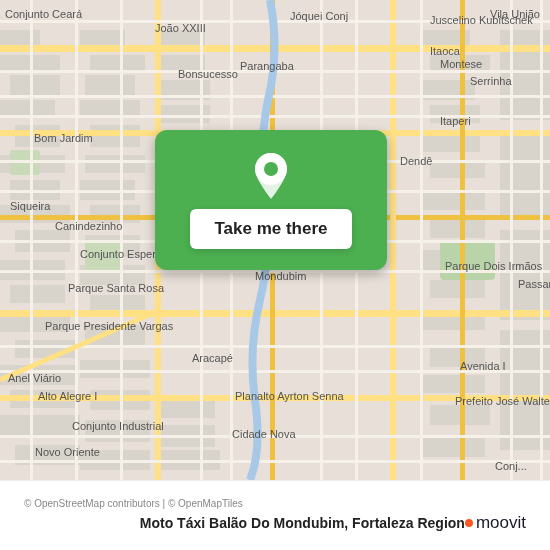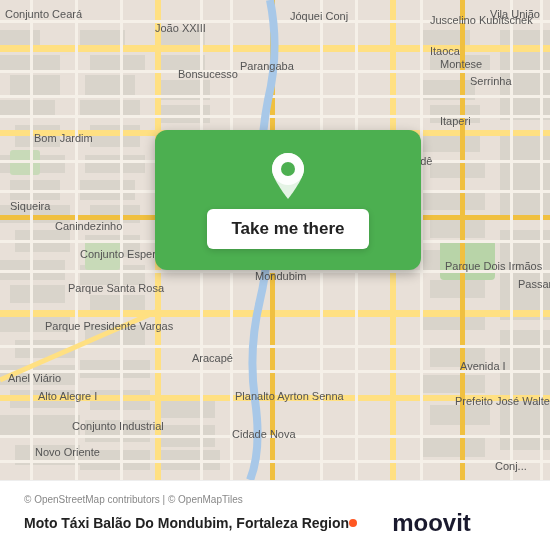--- a/index.html
+++ b/index.html
@@ -25,21 +25,21 @@
       height: 100%;
       position: absolute;
       top: 0; left: 0;
     }
 
     
     #overlay-card {
       position: absolute;
       top: 130px;
       left: 155px;
-      width: 266px;
+      width: 232px;
       height: 140px;
       background: #4caf50;
       border-radius: 12px;
       display: flex;
       flex-direction: column;
       align-items: center;
       justify-content: center;
       box-shadow: 0 4px 12px rgba(0,0,0,0.3);
       z-index: 10;
     }
@@ -89,40 +89,39 @@
 
     #attribution {
       font-size: 10px;
       color: #888;
       margin-bottom: 4px;
     }
 
     #place-info {
       display: flex;
       align-items: center;
-      justify-content: flex-start;
+      justify-content: flex-end;
     }
 
     #place-name {
       font-size: 14px;
       font-weight: 600;
       color: #222;
     }
 
     #moovit-logo {
       display: flex;
       align-items: center;
       gap: 3px;
     }
 
     #moovit-text {
-      font-size: 24px;
-      font-weight: 700;
+      font-size: 17px;
+      font-weight: 400;
       color: #1a1a2e;
-      margin-left: 32px;
     }
 
     #moovit-dot {
       width: 8px;
       height: 8px;
       background: #ff5722;
       border-radius: 50%;
     }
   </style>
 </head>

